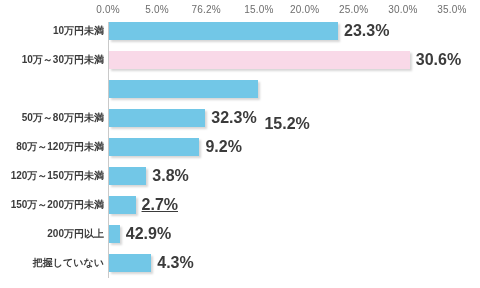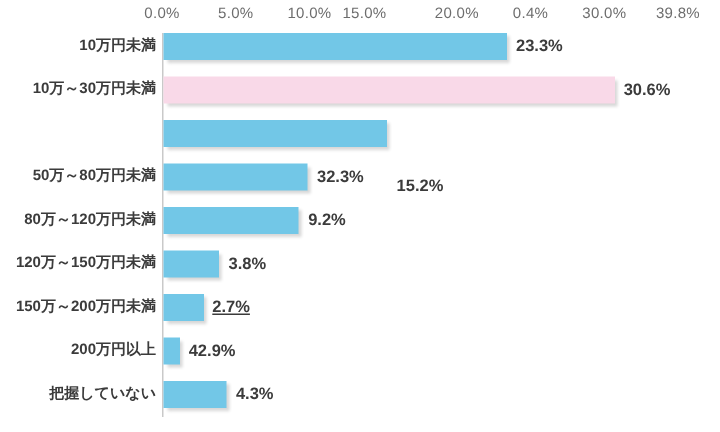--- a/index.html
+++ b/index.html
@@ -37,38 +37,38 @@
   }
   .bar-wrap{position:absolute;left:109px;top:0;height:18px;}
   .bar{
     height:18px;
     box-shadow:2px 2px 2px rgba(0,0,0,.16);
   }
   .bar.normal{background:#72c7e7;}
   .bar.highlight{background:#f9d9e8;}
   .val-label{
     position:absolute;top:0;height:18px;line-height:18px;
-    font-size:11px;font-weight:bold;color:#3b3b3b;
+    font-size:16px;font-weight:bold;color:#3b3b3b;
     white-space:nowrap;
   }
 </style>
 </head>
 <body>
 
 <div id="chart-root">
 
   <div id="x-axis">
       <div class="tick-label" style="left: 108px;">0.0%</div>
       <div class="tick-label" style="left: 157.143px;">5.0%</div>
-      <div class="tick-label" style="left: 206.286px;">10.0%</div>
-      <div class="tick-label" style="left: 243px; text-align: right;">15.0%</div>
+      <div class="tick-label" style="left: 206.286px;">76.2%</div>
+      <div class="tick-label" style="left: 259px; text-align: right;">15.0%</div>
       <div class="tick-label" style="left: 304.571px;">20.0%</div>
-      <div class="tick-label" style="left: 353.714px;">0.4%</div>
+      <div class="tick-label" style="left: 353.714px;">25.0%</div>
       <div class="tick-label" style="left: 402.857px;">30.0%</div>
-      <div class="tick-label" style="left: 452px;">39.8%</div>
+      <div class="tick-label" style="left: 452px;">35.0%</div>
     </div>
 
   <div id="axis-line"></div>
 
   <div id="rows">
       <div class="row">
         <div class="cat-label">10万円未満</div>
         <div class="bar-wrap" style="width: 229.006px;">
           <div class="bar normal" style="width: 100%;"></div>
         </div>

